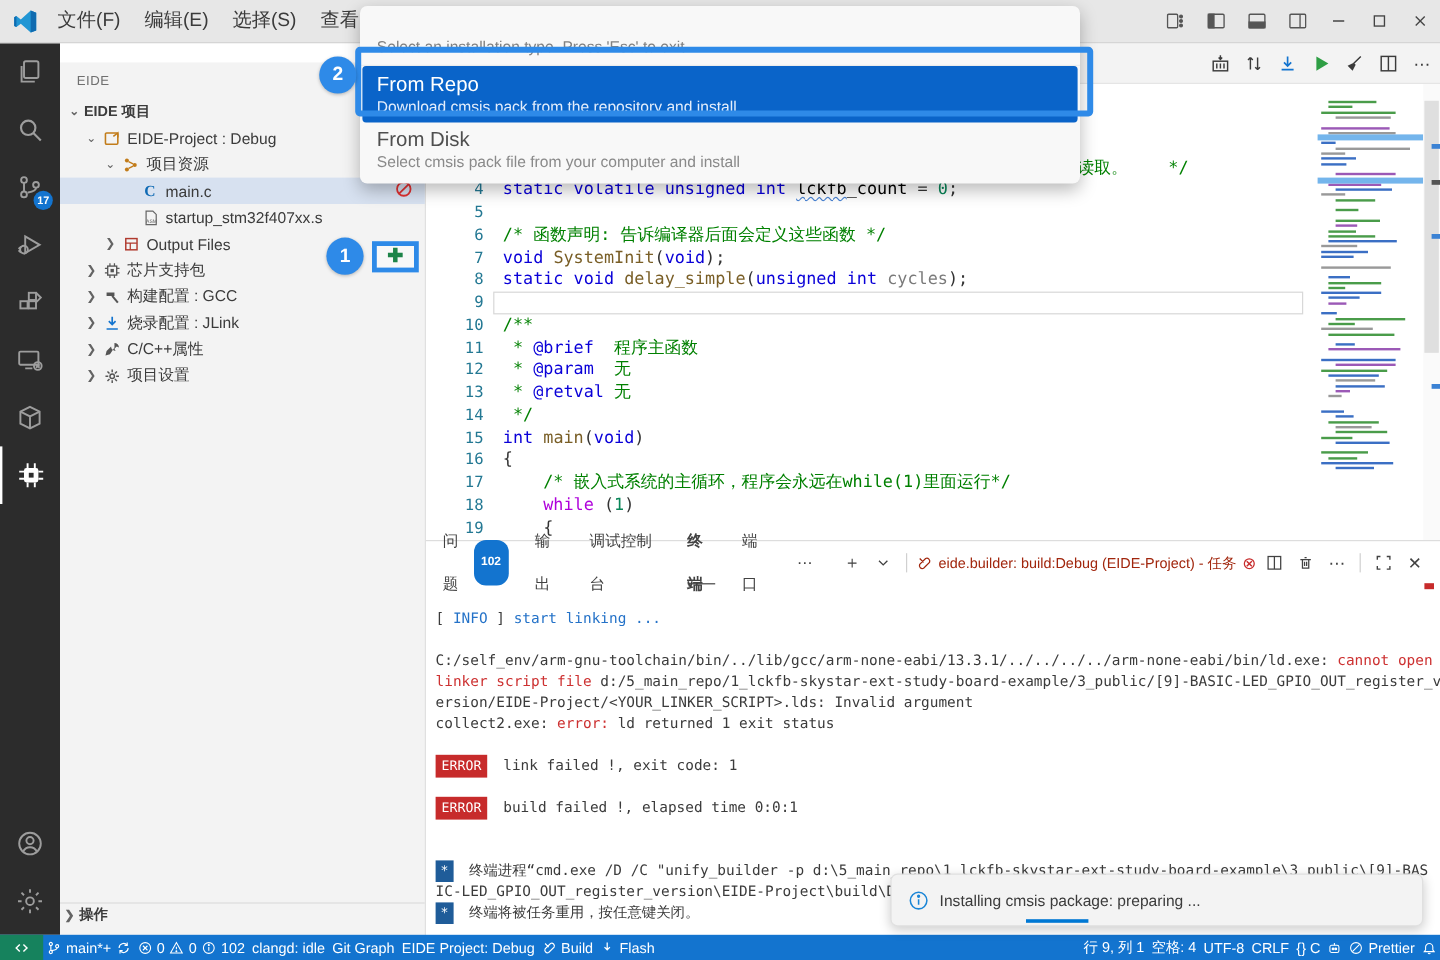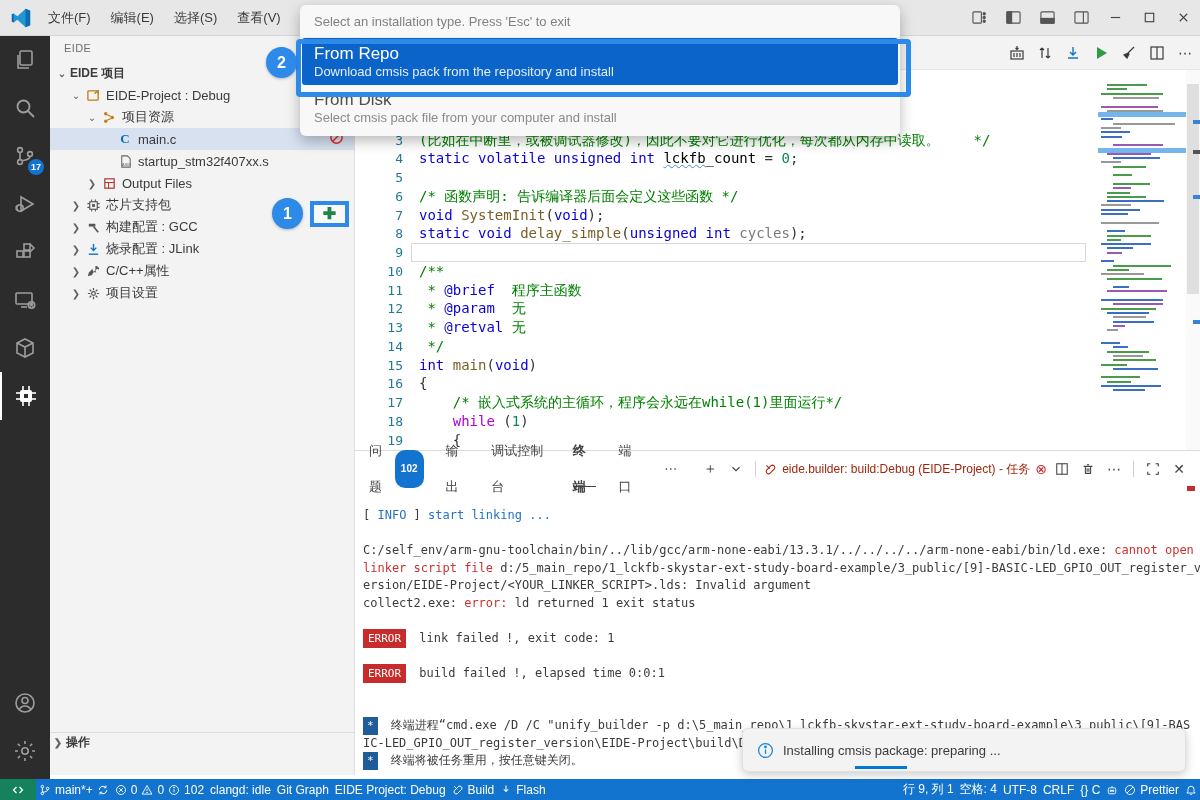--- a/index.html
+++ b/index.html
@@ -2,35 +2,35 @@
 <html><head>
 <meta charset="utf-8">
 <style>
   * { margin:0; padding:0; box-sizing:border-box; }
   html,body { width:1200px; height:800px; overflow:hidden; }
   body { font-family:"Liberation Sans", sans-serif; font-size:13px; color:#333; background:#fff; position:relative; }
 
   
   #titlebar { position:absolute; left:0; top:0; width:1200px; height:36px; background:#e7e7e7; border-bottom:1px solid #d5d5d5; display:flex; align-items:center; z-index:5; }
   #vscode-logo { width:22px; height:22px; margin-left:10px; }
-  .menu-item { padding:0 10px; color:#3b3b3b; font-size:13px; height:36px; line-height:36px; cursor:default; }
+  .menu-item { padding:0 10px; color:#3b3b3b; font-size:16px; height:36px; line-height:36px; cursor:default; }
   #titlebar-right { margin-left:auto; display:flex; align-items:center; height:36px; }
   .tb-icon { width:34px; height:36px; display:flex; align-items:center; justify-content:center; color:#555; }
   .tb-icon svg { width:15px; height:15px; }
 
   
   #activitybar { position:absolute; left:0; top:36px; width:50px; height:743px; background:#2c2c2c; z-index:3; }
   .ab-item { width:50px; height:48px; display:flex; align-items:center; justify-content:center; position:relative; color:#9d9d9d; }
   .ab-item svg { width:24px; height:24px; }
   .ab-item.active { color:#fff; border-left:2px solid #fff; }
   .ab-badge { position:absolute; right:6px; bottom:5px; background:#1374cf; color:#fff; border-radius:9px; font-size:9px; min-width:16px; height:16px; line-height:16px; text-align:center; font-weight:bold; }
   #ab-bottom { position:absolute; bottom:4px; left:0; }
 
   
-  #sidebar { position:absolute; left:50px; top:32px; width:305px; height:743px; background:#f3f3f3; border-right:1px solid #e0e0e0; z-index:2; }
+  #sidebar { position:absolute; left:50px; top:52px; width:305px; height:743px; background:#f3f3f3; border-right:1px solid #e0e0e0; z-index:2; }
   #sidebar-title { padding:10px 0 8px 14px; font-size:11px; color:#6f6f6f; letter-spacing:.4px; }
   .tree-row { height:22px; display:flex; align-items:center; white-space:nowrap; font-size:13px; color:#3b3b3b; cursor:pointer; }
   .tree-row.selected { background:#d7e1f0; }
   .tree-row.section { font-weight:bold; font-size:12px; color:#3b3b3b; }
   .chev { width:16px; text-align:center; color:#646464; font-size:10px; flex:none; }
   .tree-ico { width:18px; height:16px; flex:none; display:flex; align-items:center; justify-content:center; margin-right:4px; font-size:12px; }
   .row-right { margin-left:auto; margin-right:10px; }
   #sidebar-footer { position:absolute; left:0; bottom:23px; width:100%; border-top:1px solid #ddd; height:20px; display:flex; align-items:center; font-weight:bold; font-size:12px; color:#3b3b3b; }
 
   
@@ -74,21 +74,21 @@
 
   
   #statusbar { position:absolute; left:0; top:779px; width:1200px; height:21px; background:#1374cf; color:#fff; display:flex; align-items:center; font-size:12px; z-index:6; }
   .sb-item { display:flex; align-items:center; gap:4px; padding:0 3px; height:21px; white-space:nowrap; cursor:pointer; }
   .sb-item svg { width:12px; height:12px; }
   #sb-remote { background:#16825d; padding:0 12px; font-weight:bold; }
   #sb-right { margin-left:auto; display:flex; align-items:center; }
 
   
   #quickpick { position:absolute; left:300px; top:5px; width:600px; background:#f8f8f8; border-radius:6px; box-shadow:0 5px 14px rgba(0,0,0,.28); z-index:20; padding-bottom:6px; }
-  #qp-input { padding:9px 14px 8px; color:#818181; font-size:13px; border-bottom:1px solid #ececec; }
+  #qp-input { padding:26px 14px 8px; color:#818181; font-size:13px; border-bottom:1px solid #ececec; }
   .qp-item { padding:5px 14px; cursor:pointer; }
   .qp-item .qp-label { font-size:17px; }
   .qp-item .qp-desc { font-size:13px; }
   #qp-item-0 { background:#0a64c9; color:#fff; margin:0 2px; border-radius:3px; padding:6px 12px; }
   #qp-item-0 .qp-desc { color:#e4eefc; }
   #qp-item-1 .qp-label { color:#4f4f4f; }
   #qp-item-1 .qp-desc { color:#8a8a8a; }
 
   
   .ann-circle { position:absolute; width:31px; height:31px; border-radius:50%; background:#2e8ae8; color:#fff; font-size:16px; font-weight:bold; display:flex; align-items:center; justify-content:center; z-index:30; box-shadow:0 1px 3px rgba(0,0,0,.25); }

